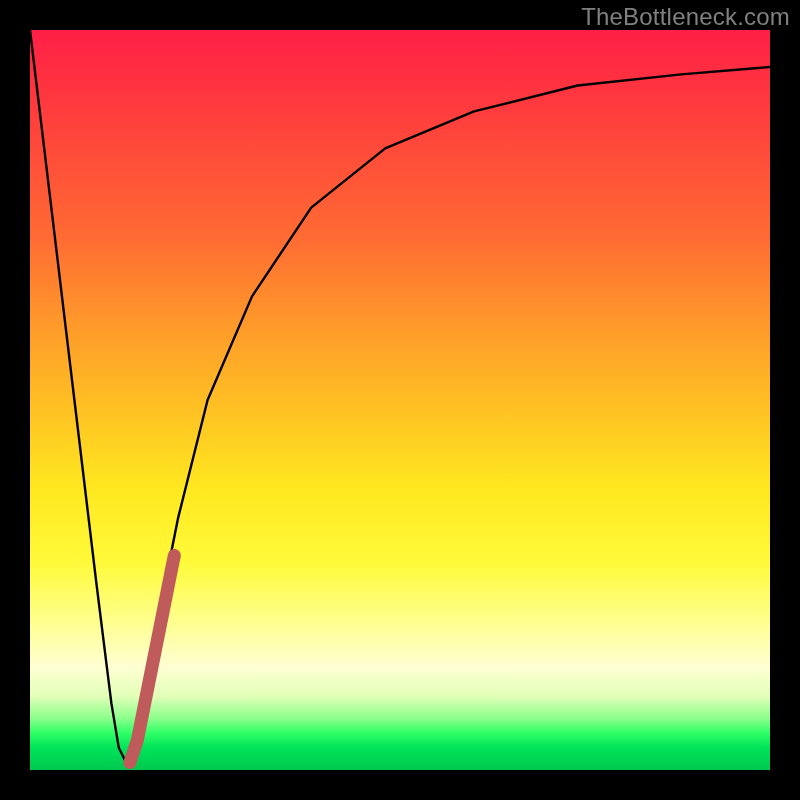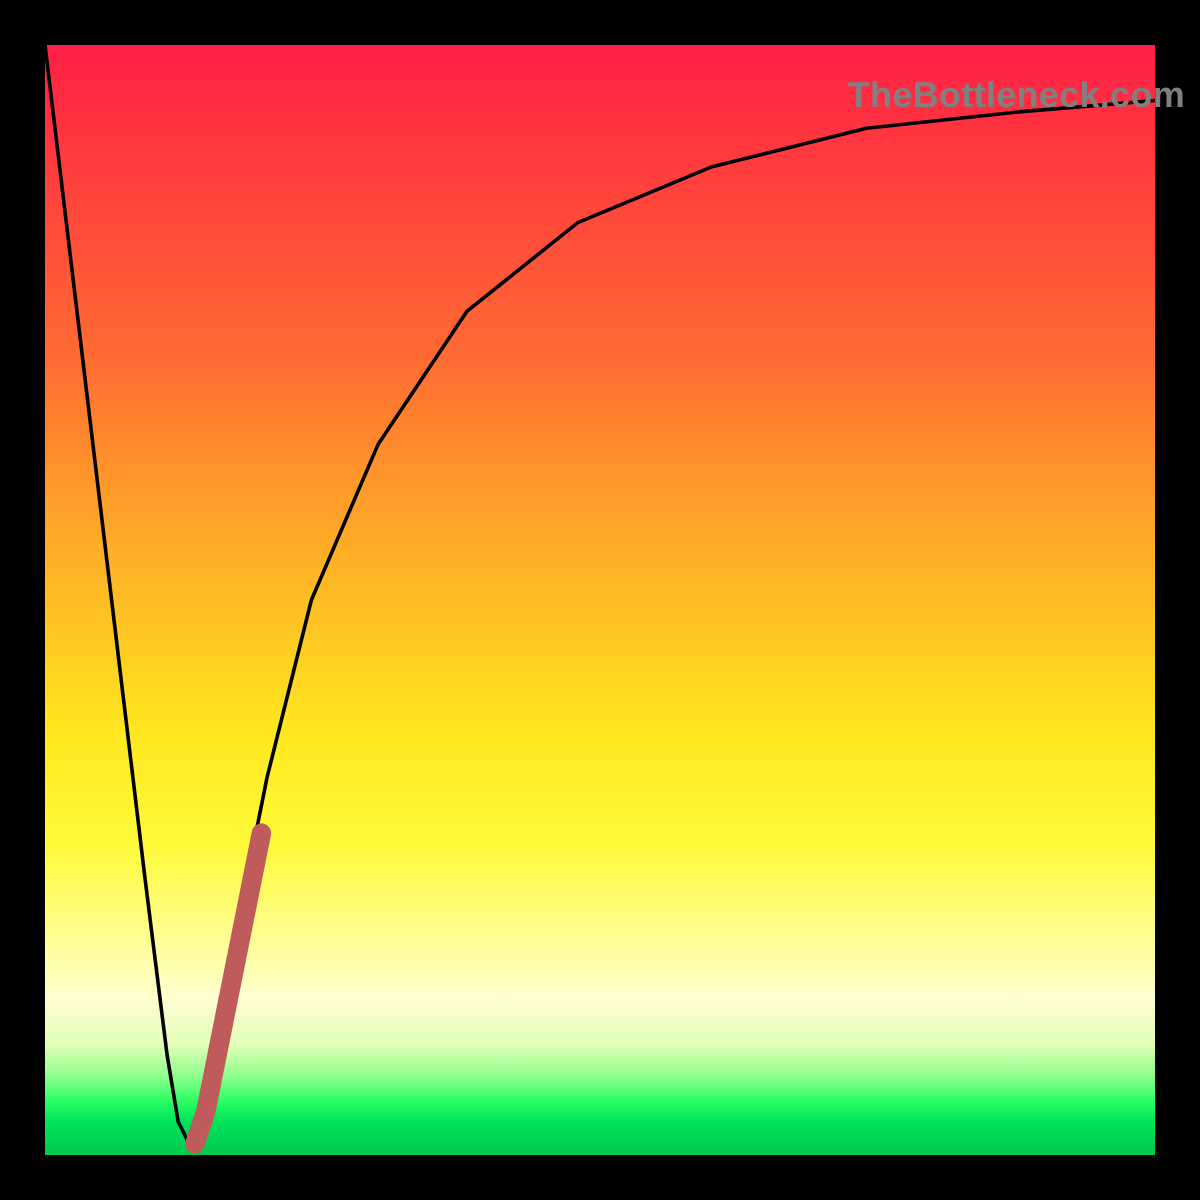--- a/index.html
+++ b/index.html
@@ -40,24 +40,23 @@
       #00e45a 97%,
       #00c84f 100%
     );
   }
   .watermark {
     position: absolute;
     top: 3px;
     right: 10px;
     color: #808080;
     font-size: 24px;
-    font-weight: 700;
+    font-weight: 400;
     letter-spacing: 0.2px;
     user-select: none;
-    margin-top: 47px;
   }
   svg.curve {
     position: absolute;
     left: 0;
     top: 0;
     width: 740px;
     height: 740px;
     overflow: visible;
   }
 </style>

